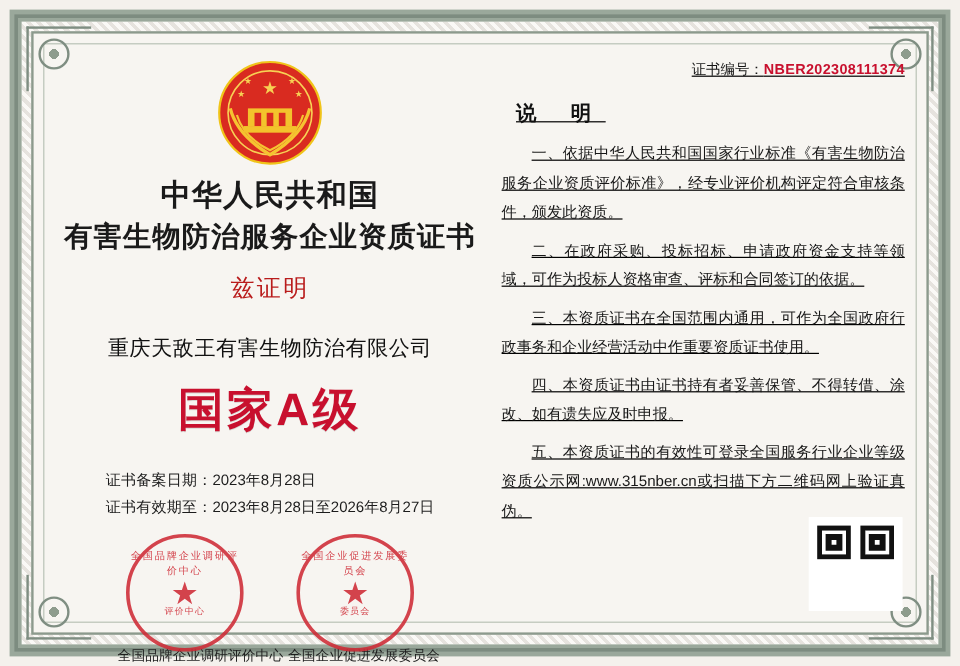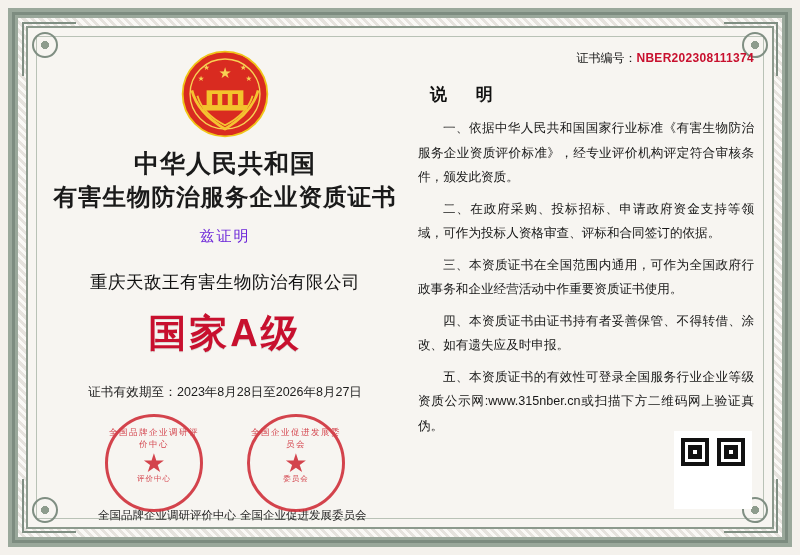--- a/index.html
+++ b/index.html
@@ -106,22 +106,22 @@
     font-weight: bold;
     font-size: 25px;
     line-height: 1.38;
     letter-spacing: 1px;
     text-align: center;
   }
   .cert-title .line2 { font-size: 23.5px; }
 
   .zizhengming {
     margin-top: 14px;
-    font-size: 15px;
-    color: #6d28d9;
+    font-size: 20px;
+    color: #b91c1c;
     letter-spacing: 2px;
   }
 
   .company {
     margin-top: 24px;
     font-size: 17.5px;
     color: #111;
     font-weight: normal;
     letter-spacing: .5px;
   }
@@ -187,20 +187,21 @@
     color: #1d1d1d;
     white-space: nowrap;
   }
 
   
   .right-col {
     flex: 1;
     position: relative;
     padding-left: 14px;
     box-sizing: border-box;
+    text-decoration: underline;
   }
 
   .cert-no {
     text-align: right;
     font-size: 12px;
     color: #161616;
     margin-top: 6px;
   }
   .cert-no .num {
     color: #c8102e;
@@ -309,20 +310,23 @@
       </div>
 
       <div class="zizhengming">兹证明</div>
 
       <div class="company">重庆天敌王有害生物防治有限公司</div>
 
       <div class="grade">国家A级</div>
 
       <div class="dates">
         <div class="row">
+          <span class="lbl">证书备案日期：</span><span>2023年8月28日</span>
+        </div>
+        <div class="row">
           <span class="lbl">证书有效期至：</span><span>2023年8月28日至2026年8月27日</span>
         </div>
       </div>
 
       <div class="seals">
 
         <div class="seal-wrap">
           <div class="seal">
             <div class="arc-top">全国品牌企业调研评价中心</div>
             <div class="star">★</div>

